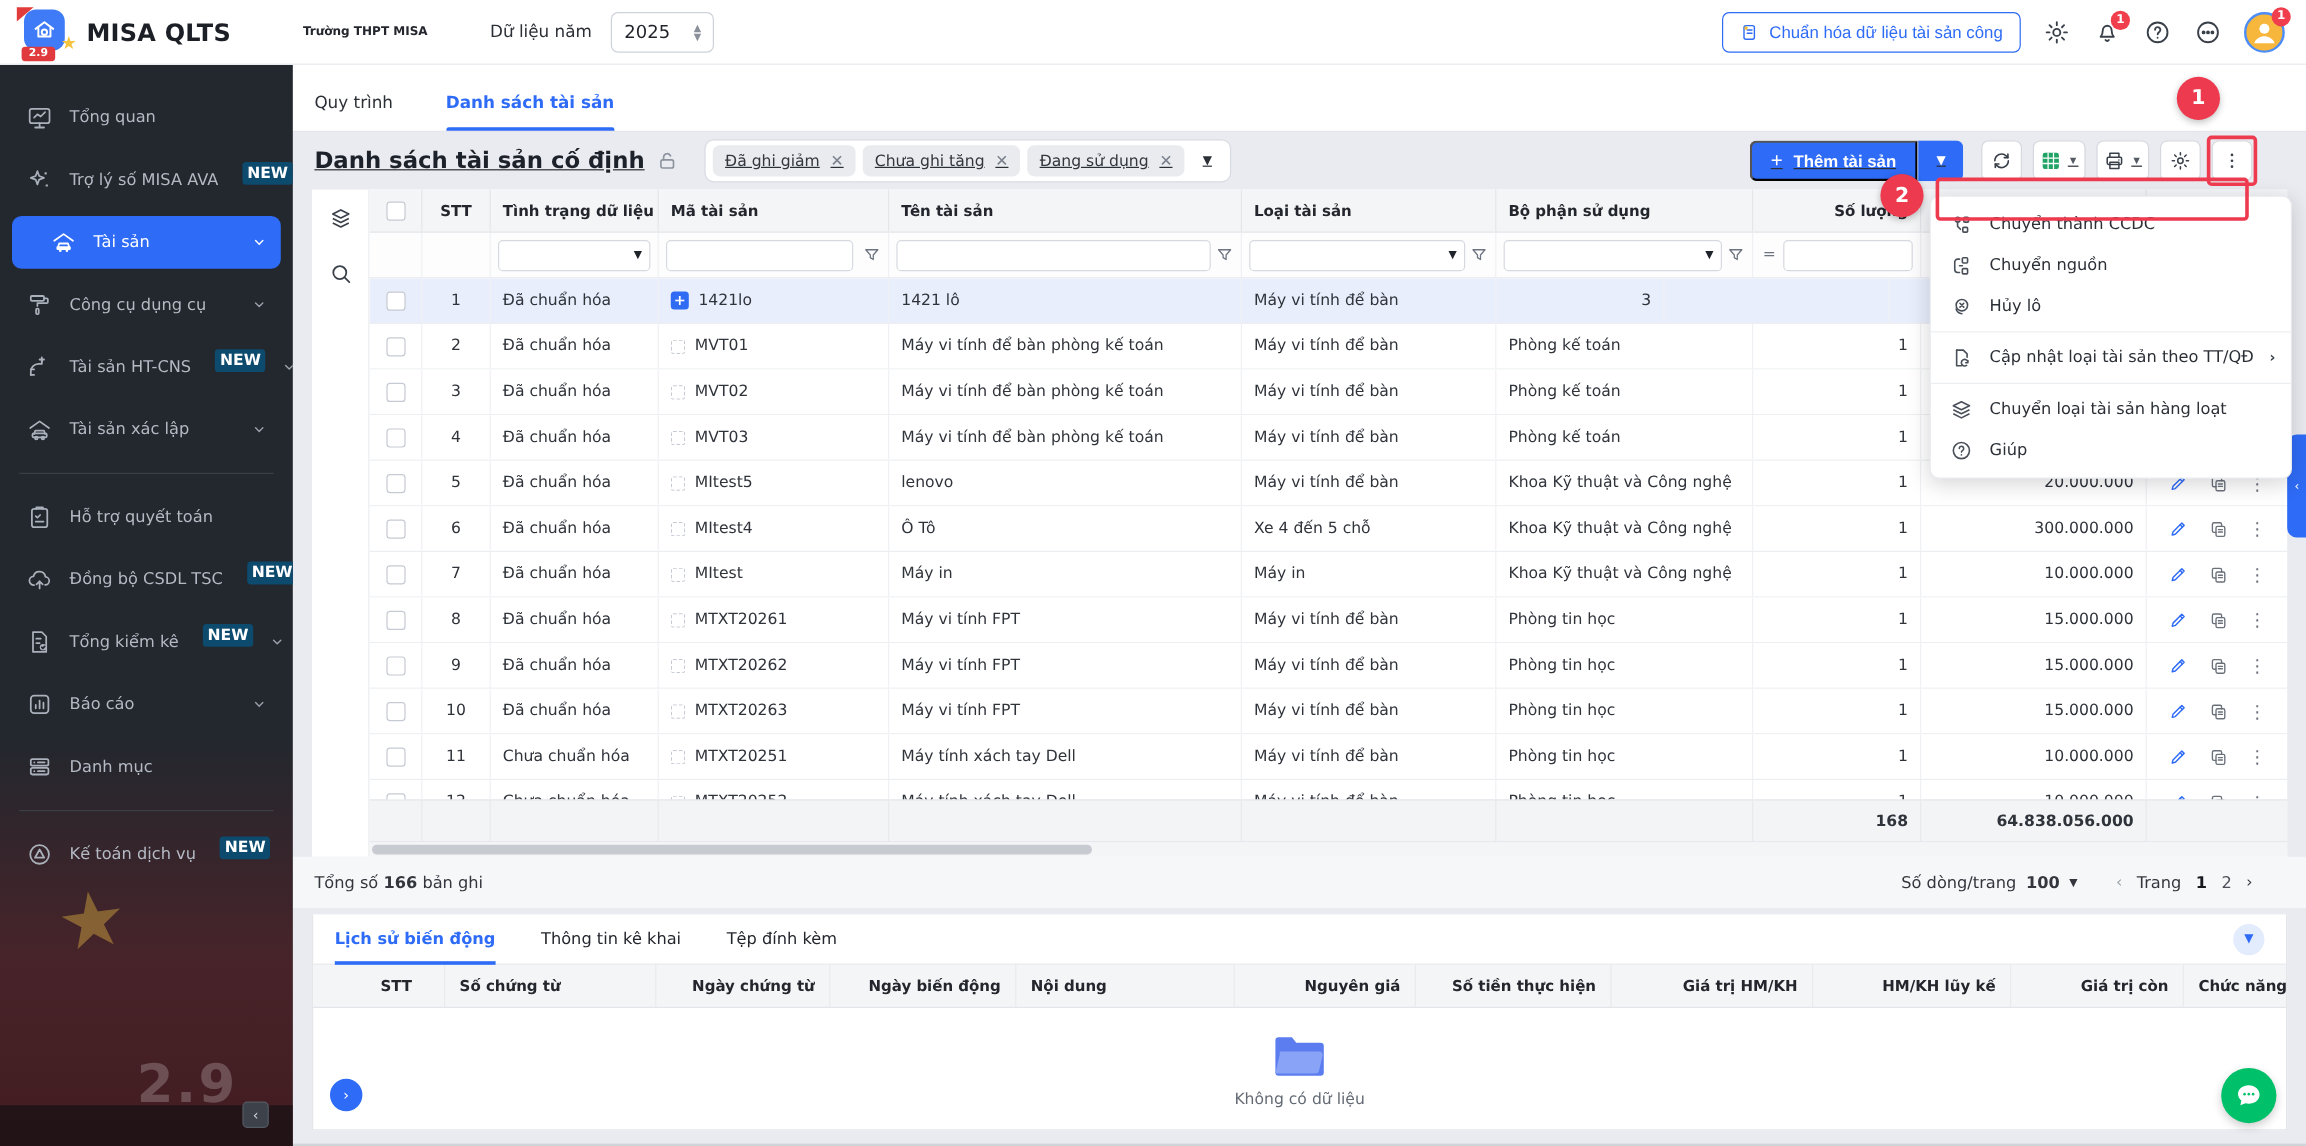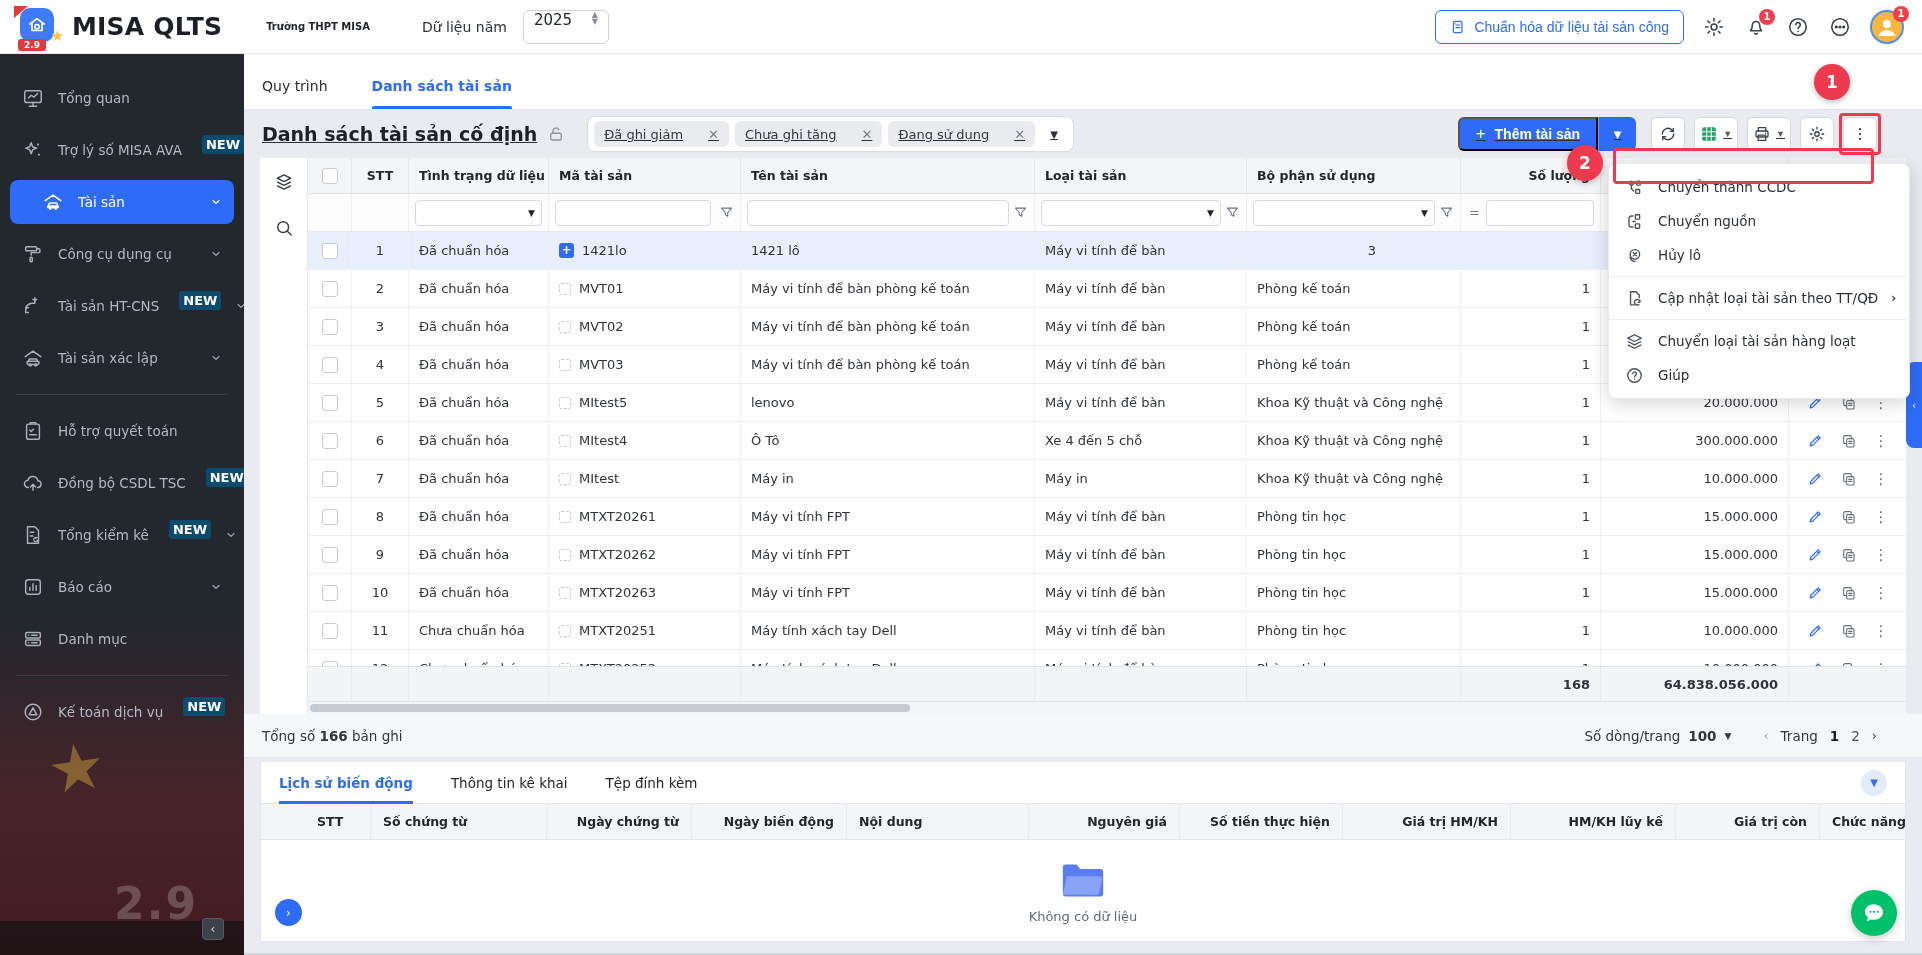--- a/index.html
+++ b/index.html
@@ -7,24 +7,24 @@
   body { position:relative; background:#e9ebf0; font-family:"DejaVu Sans","Liberation Sans",sans-serif; font-size:13px; color:#2b2f36; }
   svg { display:block; }
 
   
   .topbar { position:absolute; left:0; top:0; width:1922px; height:54px; background:#fff; border-bottom:1px solid #e7e9ed; display:flex; align-items:center; padding:0 18px 0 14px; z-index:40; }
   .logo { width:48px; height:46px; position:relative; margin-right:10px; flex:0 0 auto; }
   .logo .flagtri { position:absolute; left:0; top:2px; width:0; height:0; border-top:12px solid #e23b3b; border-right:14px solid transparent; }
   .logo .cube { position:absolute; left:6px; top:4px; width:34px; height:34px; background:#3f7bf6; border-radius:10px; display:flex; align-items:center; justify-content:center; }
   .logo .star { position:absolute; right:-2px; bottom:6px; color:#f6c33e; font-size:15px; line-height:1; }
   .logo .ribbon { position:absolute; left:4px; bottom:-1px; background:#e03a3f; color:#fff; font-size:9px; font-weight:bold; padding:1px 6px; border-radius:3px; }
-  .brand { font-size:25px; font-weight:800; letter-spacing:.2px; color:#1c1f26; margin-right:44px; }
+  .brand { font-size:20px; font-weight:800; letter-spacing:.2px; color:#1c1f26; margin-right:60px; }
   .school { font-size:10px; font-weight:600; color:#23262d; margin-right:52px; }
   .yearlabel { font-size:14px; color:#2b2f36; margin-right:16px; }
-  .yearbox { height:34px; width:86px; border:1px solid #ced3da; border-radius:6px; display:flex; justify-content:space-between; padding:0 10px; }
+  .yearbox { height:34px; width:86px; border:1px solid #ced3da; border-radius:6px; display:flex; align-items:center; justify-content:space-between; padding:0 10px; }
   .yearbox .yv { font-size:15px; color:#1f232a; }
   .spin { display:flex; flex-direction:column; color:#8a909a; font-size:8px; line-height:7px; }
   .top-right { margin-left:auto; display:flex; align-items:center; gap:18px; }
   .btn-standard { height:34px; border:1px solid #2e6bf6; color:#2e6bf6; background:#fff; border-radius:6px; display:flex; align-items:center; gap:8px; padding:0 14px; font-size:14px; }
   .tbicon { position:relative; width:24px; height:24px; color:#3a404a; display:flex; align-items:center; justify-content:center; }
   .badge-dot { position:absolute; top:-6px; right:-7px; min-width:16px; height:16px; background:#f03e4d; color:#fff; border-radius:8px; font-size:10px; font-weight:bold; display:flex; align-items:center; justify-content:center; padding:0 4px; }
   .avatar { position:relative; width:34px; height:34px; border-radius:50%; background:#f6b73c; border:2px solid #4d8df7; }
   .avatar svg{ position:absolute; left:3px; top:3px; }
 
   
@@ -48,21 +48,21 @@
   .tabsrow { position:absolute; left:244px; top:54px; right:0; height:56px; background:#fff; border-bottom:1px solid #e3e5ea; display:flex; align-items:flex-end; gap:44px; padding:0 0 0 18px; z-index:10; }
   .tab { padding-bottom:15px; font-size:14px; color:#2b2f36; position:relative; }
   .tab.active { color:#2e6bf6; font-weight:600; }
   .tab.active::after { content:""; position:absolute; left:0; right:0; bottom:0; height:3px; background:#2e6bf6; border-radius:2px 2px 0 0; }
 
   
   .titlerow { position:absolute; left:244px; top:110px; right:0; height:48px; display:flex; align-items:center; padding:0 45px 0 18px; z-index:45;text-decoration:underline; }
   .ptitle { font-size:19px; font-weight:bold; color:#1d2129; white-space:nowrap; }
   .lock { margin-left:10px; color:#8d939d; }
   .chipbar { margin-left:22px; height:36px; background:#fff; border:1px solid #d8dbe1; border-radius:8px; display:flex; align-items:center; padding:4px 6px; gap:6px; }
-  .chip { background:#e9ebef; border-radius:6px; height:26px; display:flex; align-items:center; gap:25px; padding:0 10px; font-size:13px; color:#33363d; white-space:nowrap; }
+  .chip { background:#e9ebef; border-radius:6px; height:26px; display:flex; align-items:center; gap:9px; padding:0 10px; font-size:13px; color:#33363d; white-space:nowrap; }
   .chip .x { color:#7a818c; font-size:13px; }
   .chip-caret { width:26px; display:flex; align-items:center; justify-content:center; color:#2b2f36; font-size:10px; }
   .toolbar { margin-left:auto; display:flex; align-items:center; gap:9px; }
   .btn-add { height:34px; background:#2e6bf6; color:#fff; border-radius:6px 0 0 6px; display:flex; align-items:center; gap:9px; padding:0 16px; font-size:14px; font-weight:600; }
   .btn-add-caret { height:34px; width:38px; background:#2e6bf6; border-left:1px solid rgba(255,255,255,.35); border-radius:0 6px 6px 0; color:#fff; display:flex; align-items:center; justify-content:center; font-size:10px; margin-left:-9px; margin-right:6px; }
   .btn-sq { height:34px; min-width:34px; background:#fff; border:1px solid #d5d8de; border-radius:6px; display:flex; align-items:center; justify-content:center; gap:5px; color:#3a404a; padding:0 5px; }
   .btn-sq .tinycaret { font-size:9px; color:#555b64; }
 
   
   .rail { position:absolute; left:260px; top:158px; width:48px; height:556px; background:#fff; border-right:1px solid #e6e8ec; display:flex; flex-direction:column; align-items:center; gap:26px; padding-top:14px; z-index:5; }

